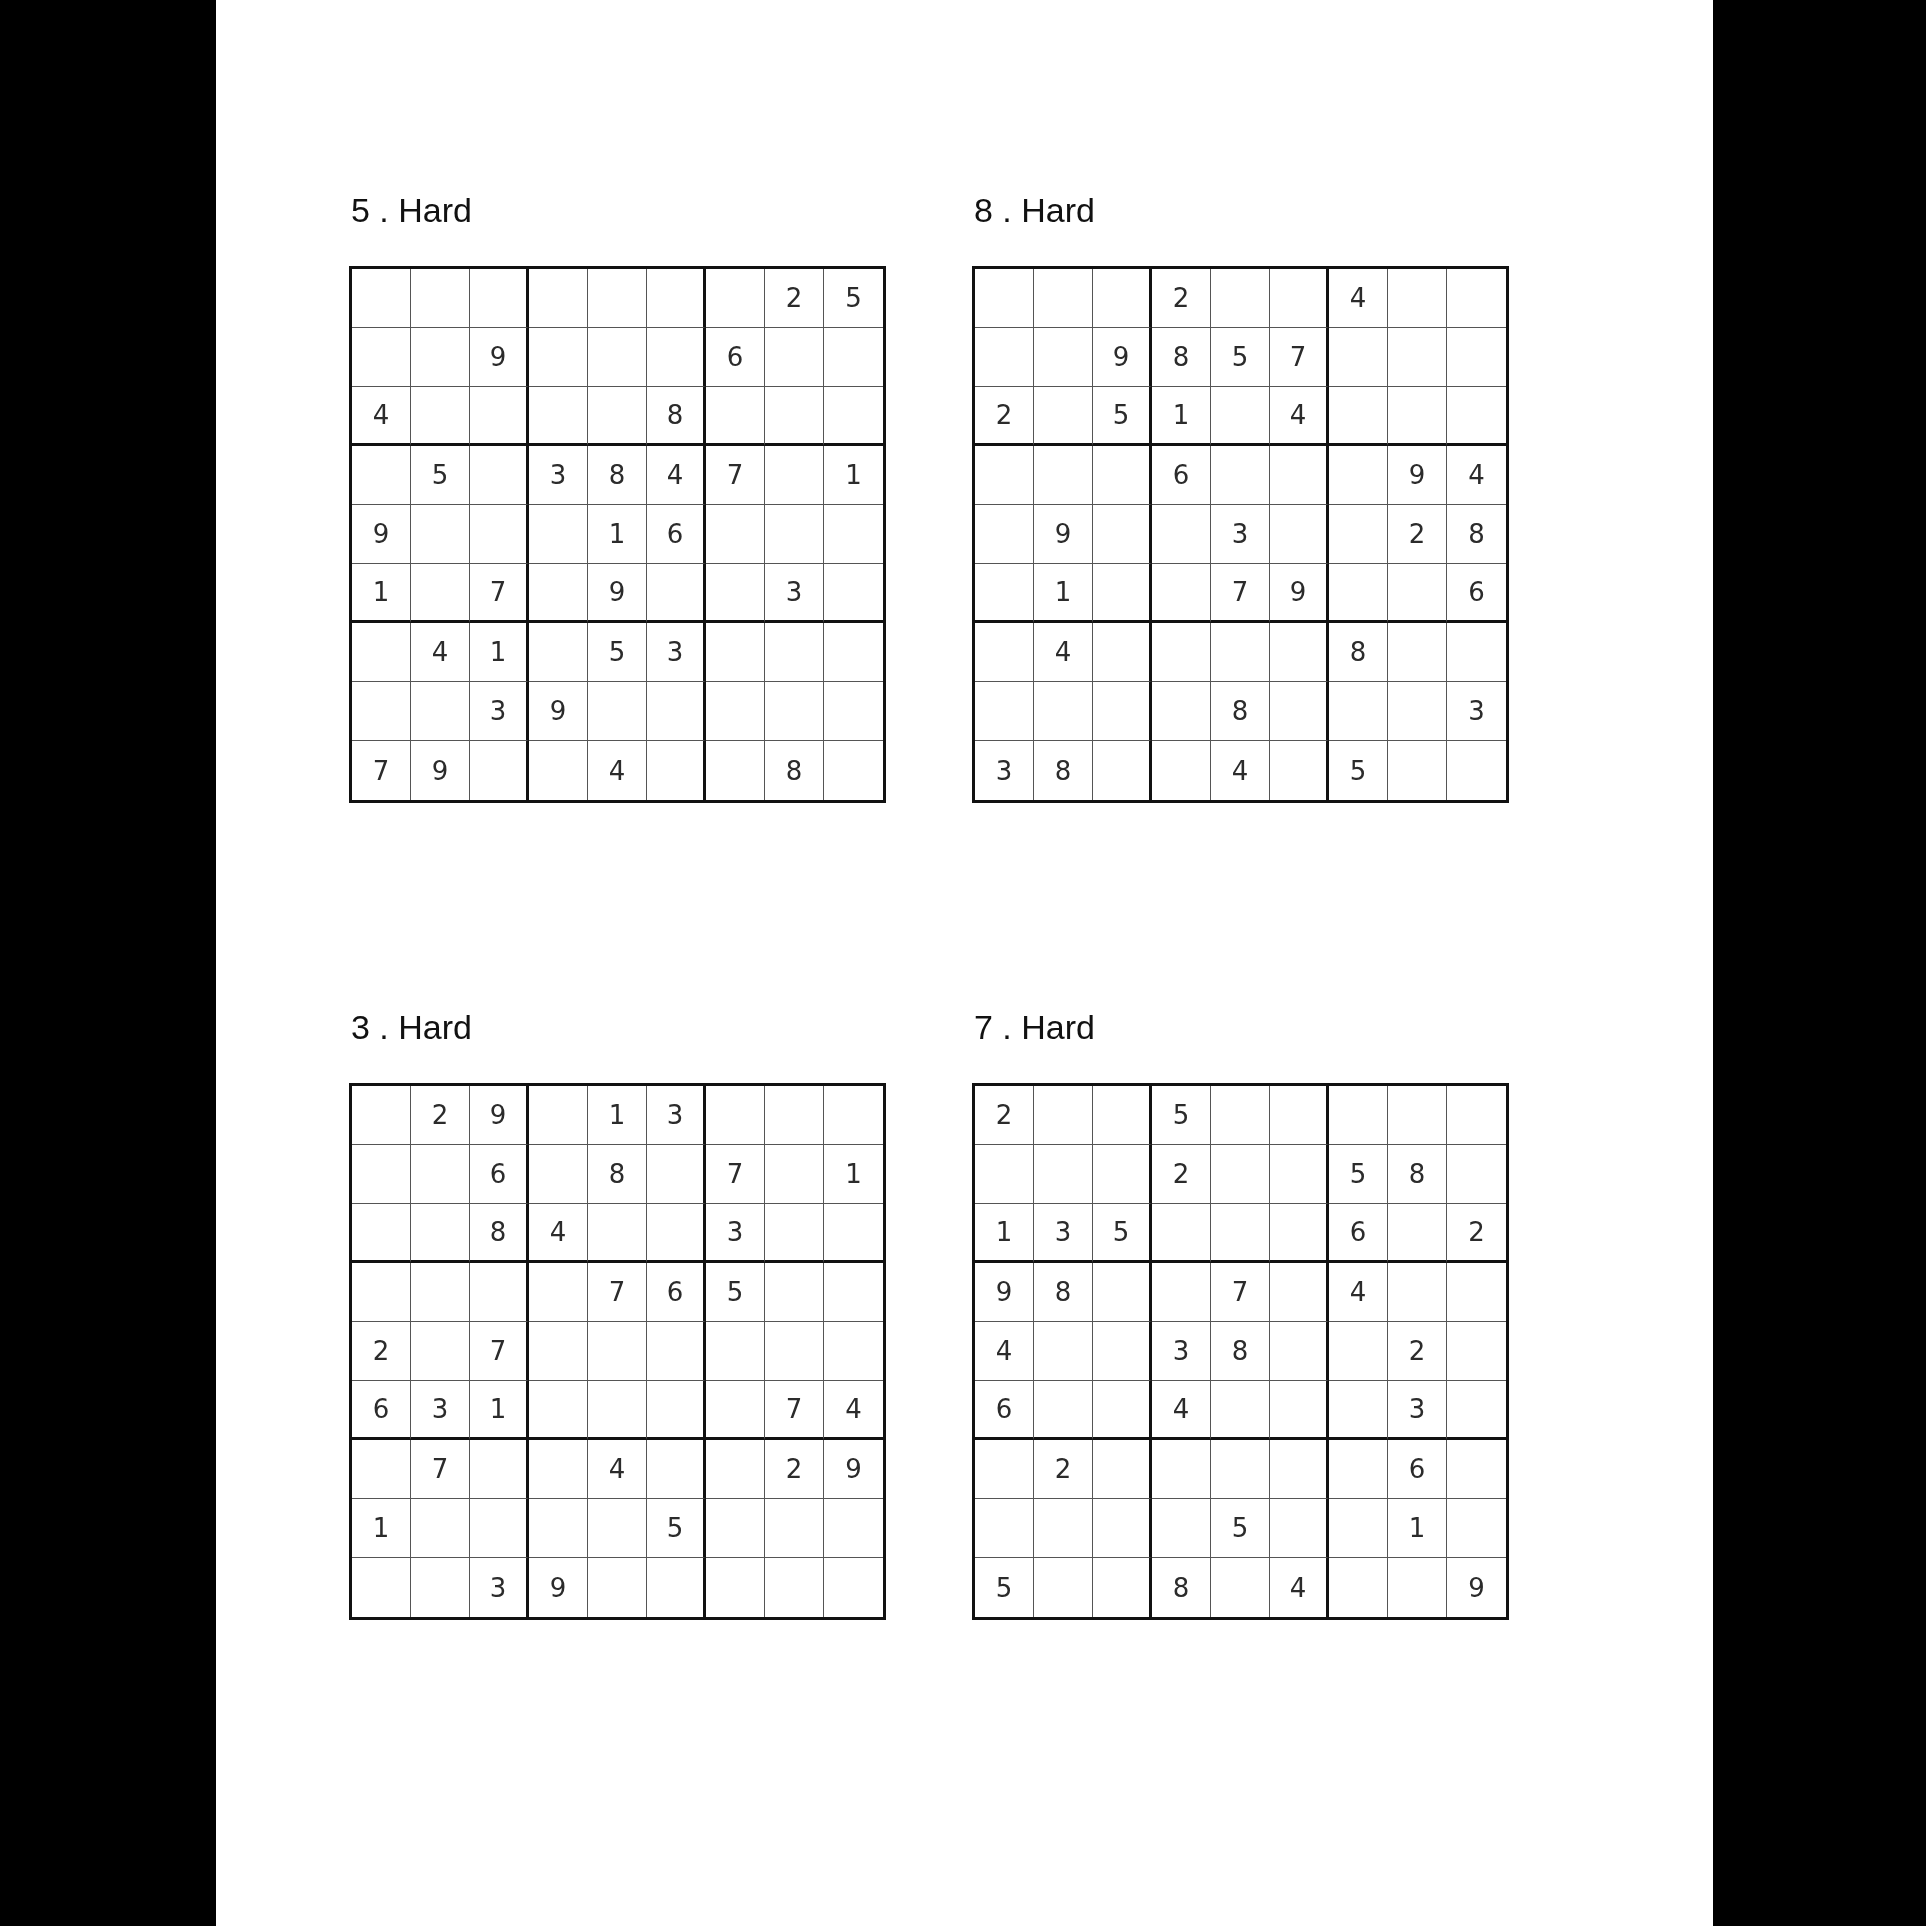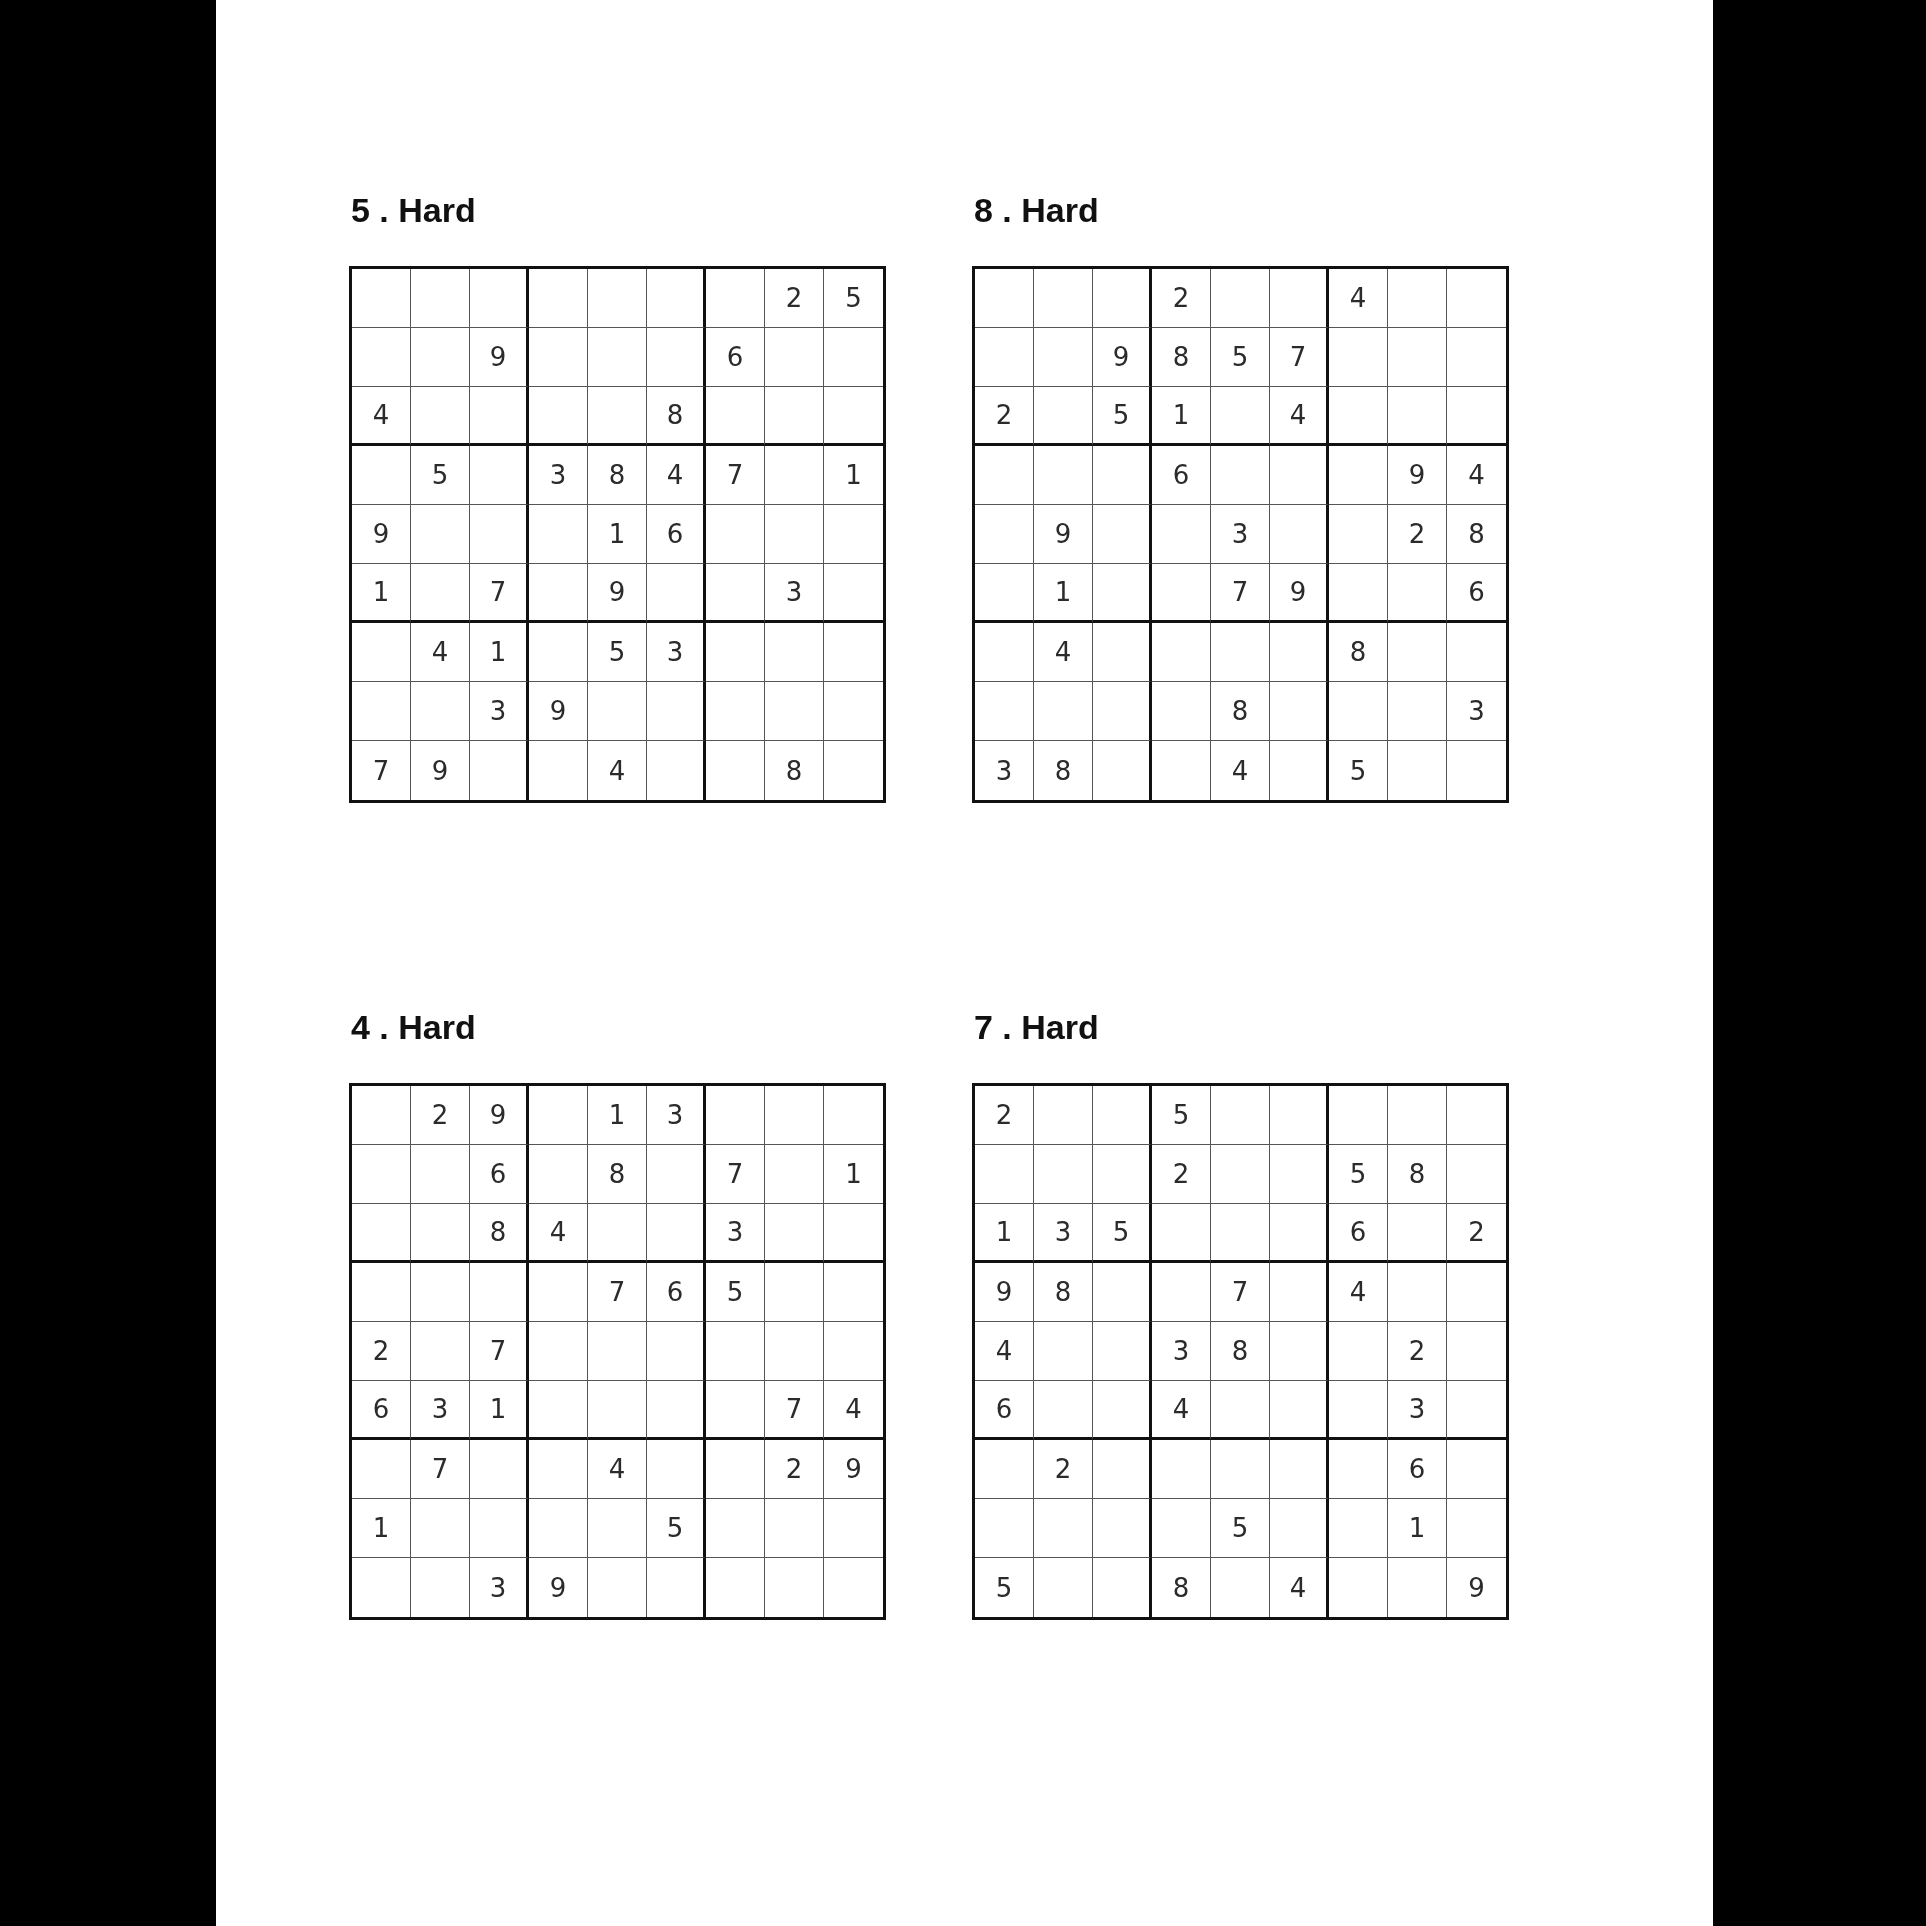--- a/index.html
+++ b/index.html
@@ -19,21 +19,21 @@
       background: #ffffff;
     }
     .puzzle {
       position: absolute;
     }
     .puzzle-title {
       position: absolute;
       left: 2px;
       top: 0;
       font-family: "Liberation Sans", sans-serif;
-      font-weight: bold;
+      font-weight: normal;
       font-size: 34px;
       color: #111111;
       white-space: pre;
       letter-spacing: 0px;
     }
     .grid {
       position: absolute;
       left: 0;
       top: 75px;
       width: 537px;
@@ -235,21 +235,21 @@
         <div class="cell r9"></div>
         <div class="cell r9">4</div>
         <div class="cell box-r r9"></div>
         <div class="cell r9">5</div>
         <div class="cell r9"></div>
         <div class="cell c9 r9"></div>
       </div>
   </div>
 
   <div class="puzzle" style="left:133px; top:1008px;">
-    <div class="puzzle-title">4 . Hard</div>
+    <div class="puzzle-title">3 . Hard</div>
     <div class="grid">
         <div class="cell"></div>
         <div class="cell">2</div>
         <div class="cell box-r">9</div>
         <div class="cell"></div>
         <div class="cell">1</div>
         <div class="cell box-r">3</div>
         <div class="cell"></div>
         <div class="cell"></div>
         <div class="cell c9"></div>

